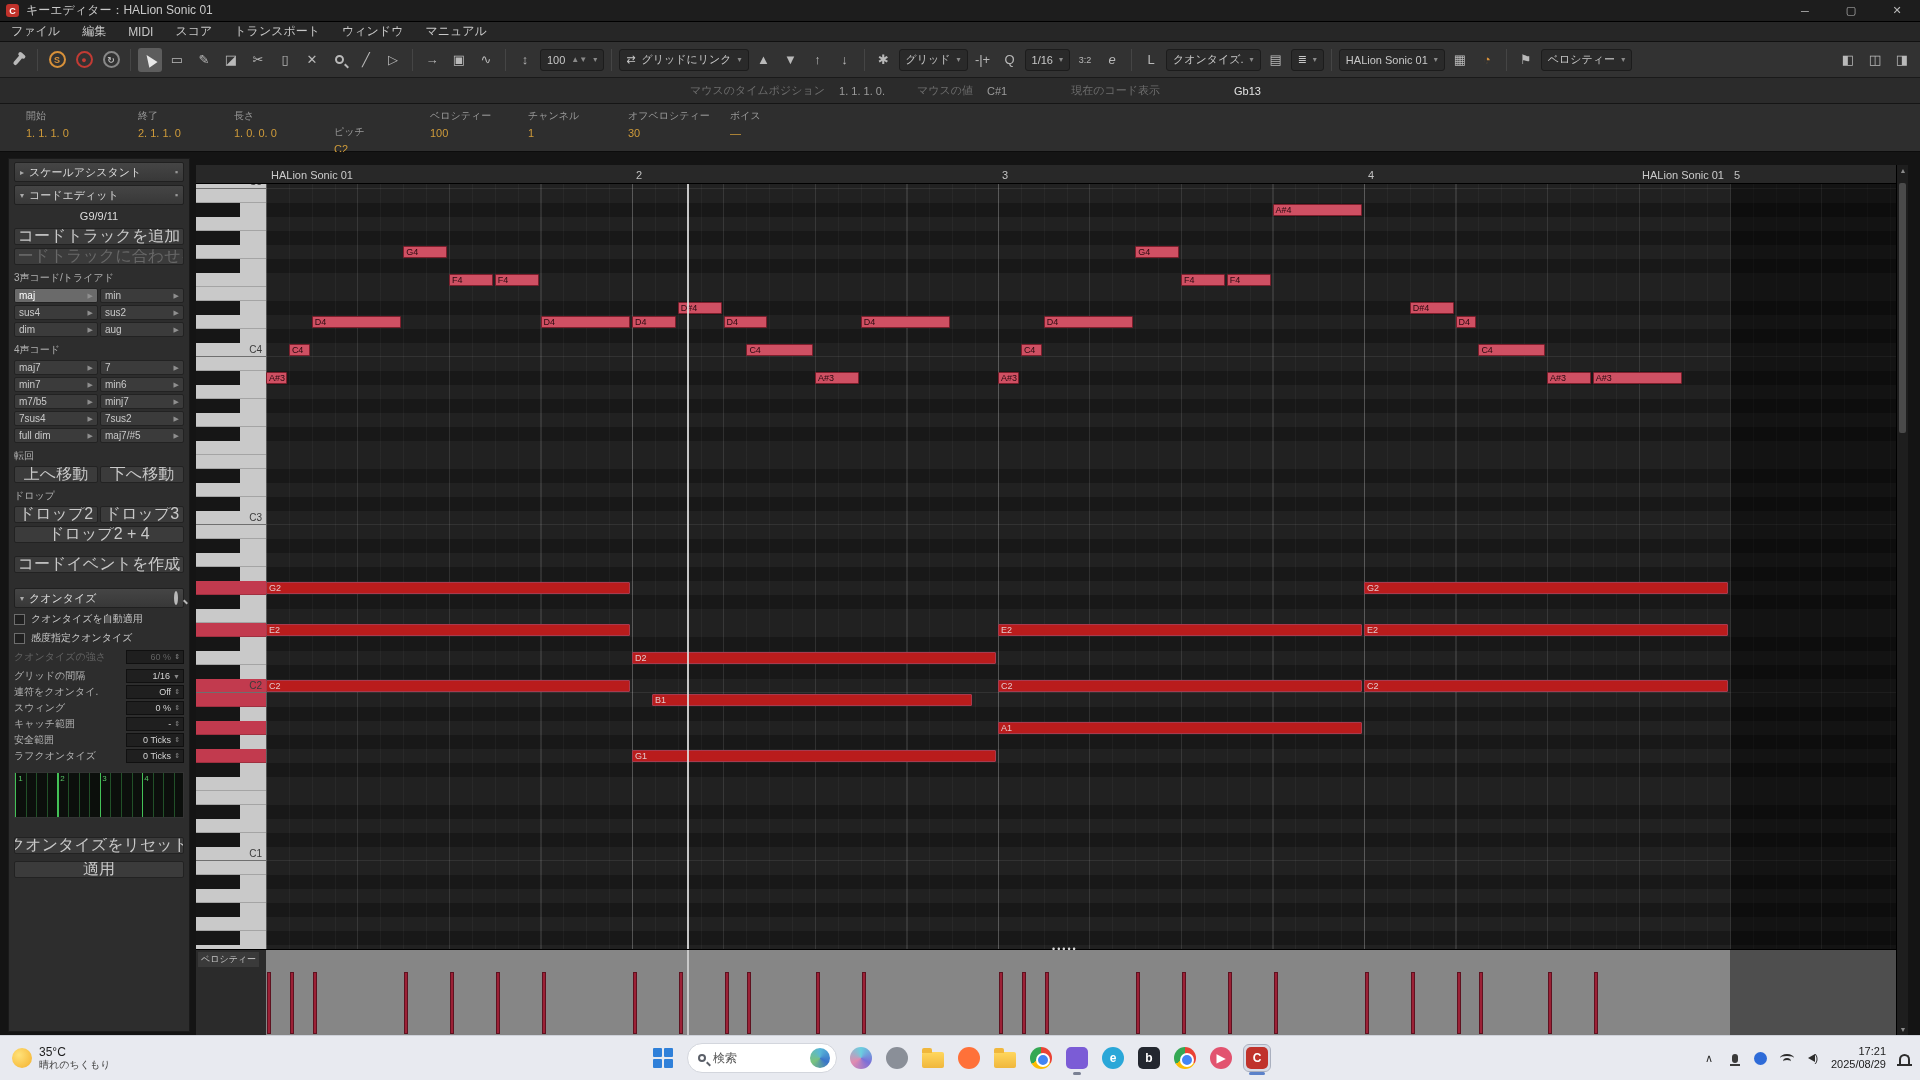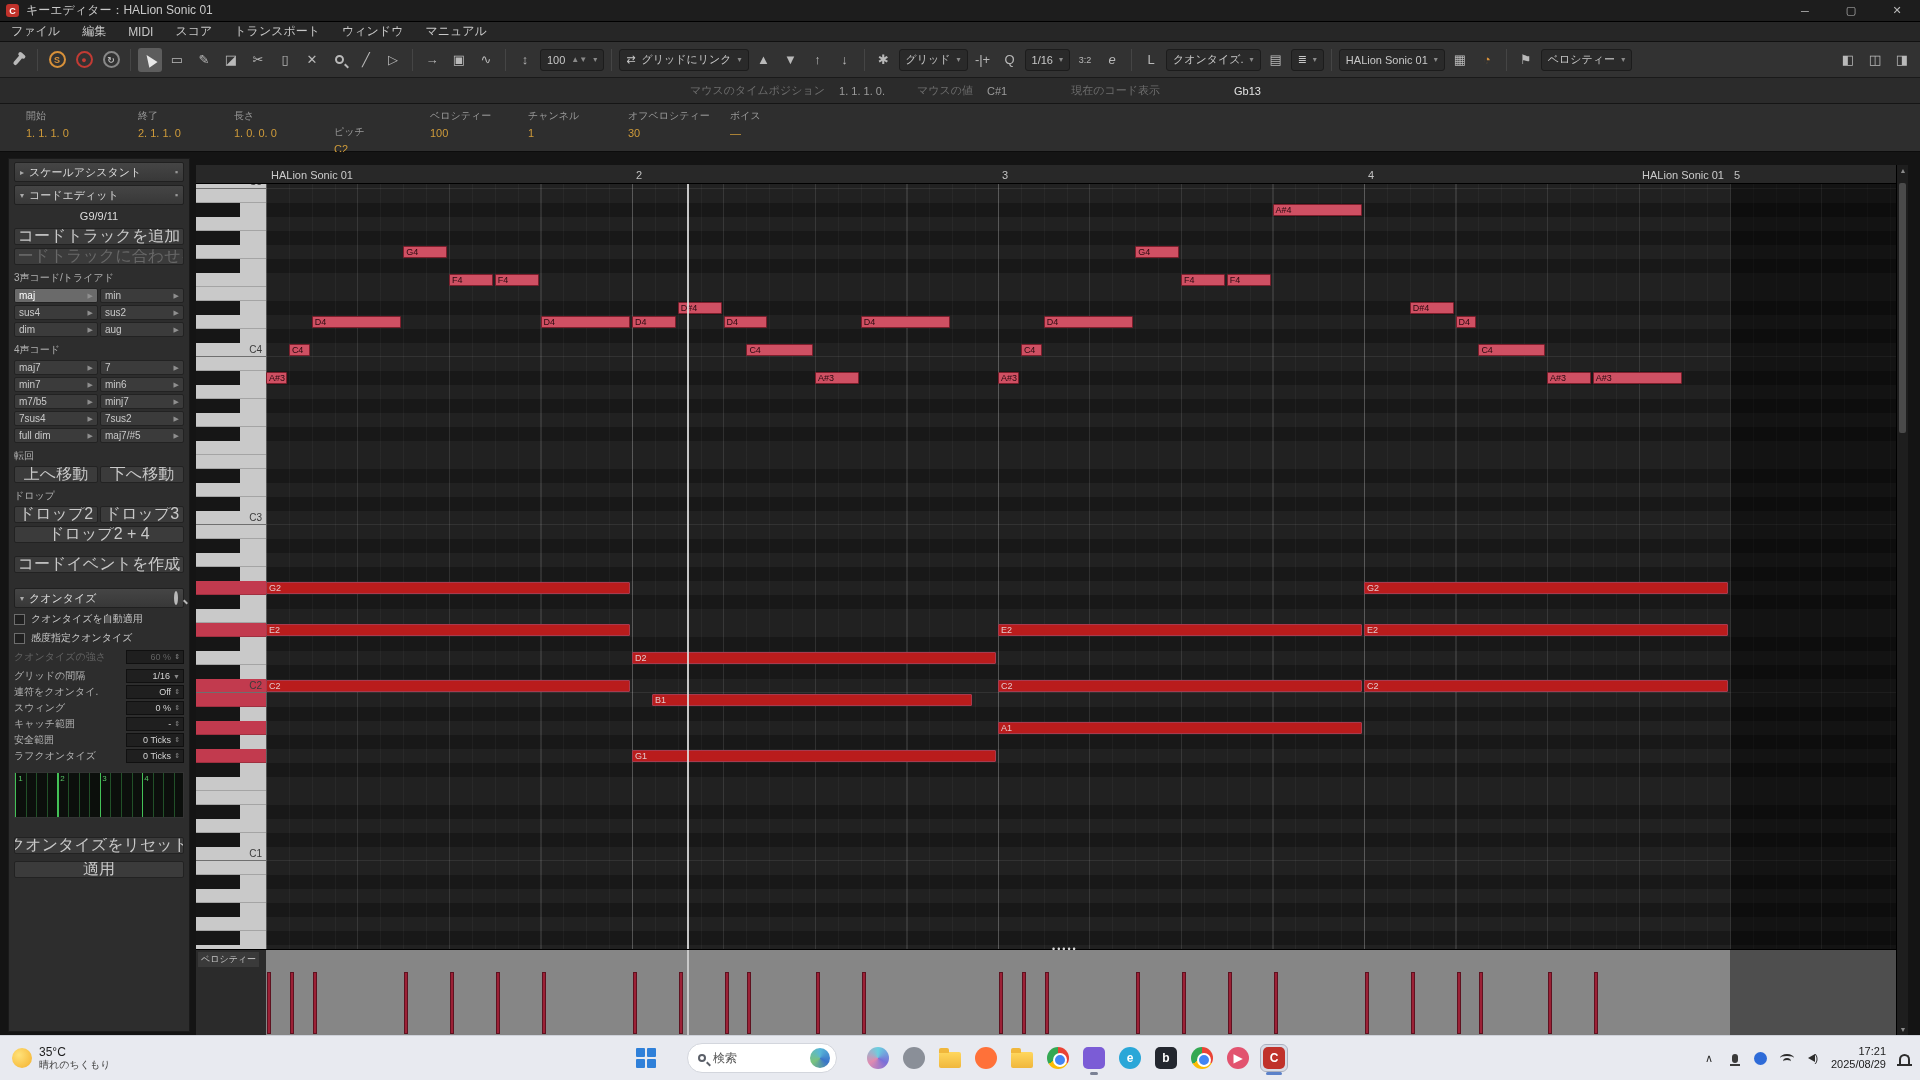--- a/index.html
+++ b/index.html
@@ -108,21 +108,21 @@
 .vscroll{position:absolute;left:1700px;top:0;width:12px;height:870px;background:#1e1e1e;border-left:1px solid #000;}
 .vthumb{position:absolute;left:2px;right:2px;top:18px;height:250px;background:#4a4a4a;border-radius:2px;}
 .vscroll .sa{position:absolute;left:0;width:12px;text-align:center;font-size:7px;color:#8a8a8a;}
 
 .taskbar{position:absolute;left:0;bottom:0;width:1920px;height:45px;background:#e8eaf0;border-top:1px solid #cfd2da;
   display:flex;align-items:center;z-index:20;}
 .weather{display:flex;align-items:center;gap:7px;padding-left:12px;}
 .sun{width:20px;height:20px;border-radius:50%;background:radial-gradient(circle at 35% 35%,#ffe27a,#f4b02c);}
 .weather .wt{font-size:12px;color:#1c1c1c;line-height:13px;}
 .weather .wc{font-size:10px;color:#444;line-height:11px;}
-.tb-center{position:absolute;left:50%;transform:translateX(-50%);display:flex;align-items:center;gap:28px;}
+.tb-center{position:absolute;left:50%;transform:translateX(-50%);display:flex;align-items:center;gap:11px;}
 .startico{width:20px;height:20px;display:grid;grid-template-columns:9px 9px;grid-template-rows:9px 9px;gap:2px;}
 .startico i{background:#2f80d9;border-radius:1px;}
 .searchpill{width:150px;height:30px;background:#fff;border:1px solid #d3d6dd;border-radius:16px;display:flex;
   align-items:center;padding:0 6px 0 10px;gap:7px;}
 .smag{width:8px;height:8px;border:2px solid #5a5f68;border-radius:50%;position:relative;}
 .smag::after{content:"";position:absolute;width:5px;height:2px;background:#5a5f68;left:6px;top:7px;transform:rotate(45deg);}
 .searchpill .st{font-size:12px;color:#555;flex:1;}
 .searchpill .simg{width:20px;height:20px;border-radius:50%;background:conic-gradient(#58b7d8,#3a74c9,#7ac37e,#58b7d8);}
 .appico{width:26px;height:26px;border-radius:5px;display:flex;align-items:center;justify-content:center;position:relative;
   font-size:13px;font-weight:bold;color:#fff;}

